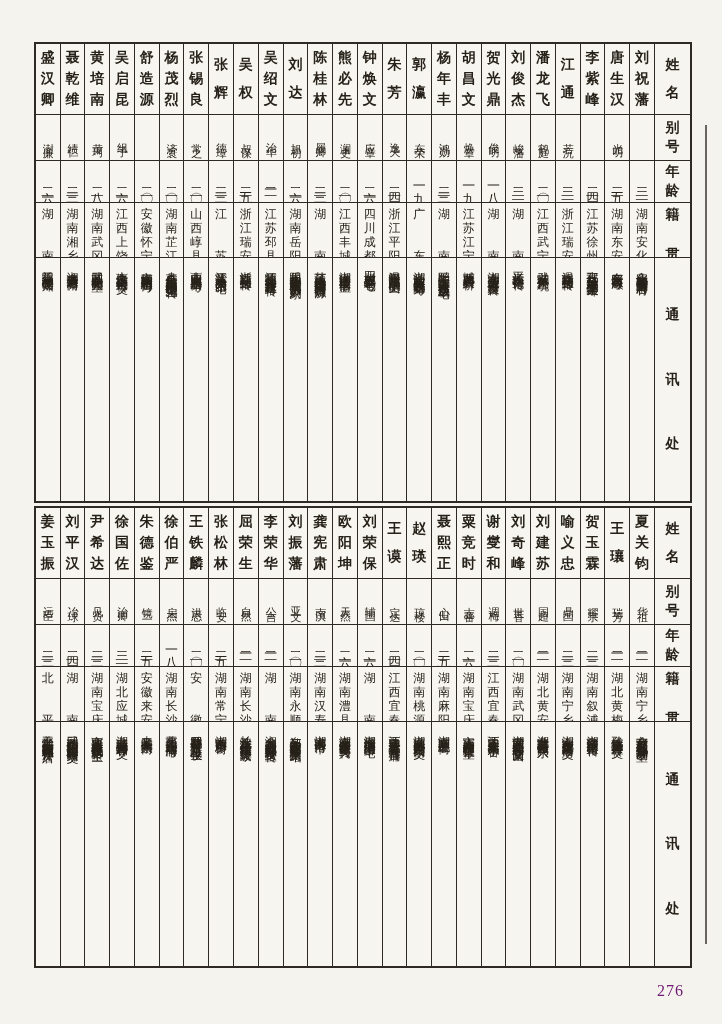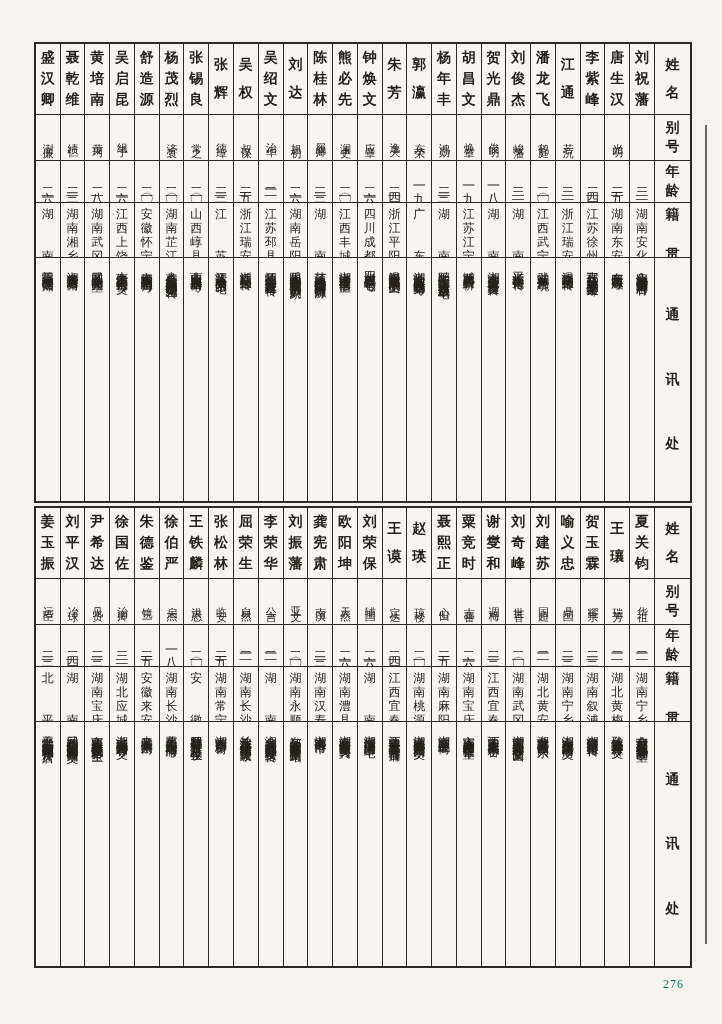--- a/index.html
+++ b/index.html
@@ -54,22 +54,22 @@
   .c-origin .spread { font-size:12px; justify-content:space-between; padding:5px 0; }
   .header-col .spread { font-size:14px; font-weight:700; }
 
   
   .addr {
     writing-mode:vertical-rl; text-orientation:upright;
     margin:4px auto 0 auto; font-size:12px; letter-spacing:1px; line-height:1;
   }
 
   .page-number {
-    position:absolute; right:38px; bottom:32px;
-    font-size:12px; letter-spacing:1px; color:#0f766e;
+    position:absolute; right:38px; bottom:24px;
+    font-size:16px; letter-spacing:1px; color:#701a75;
   }
   .binding-line {
     position:absolute; right:15px; top:125px; bottom:80px; width:2px;
     background:#45403a; opacity:.8;
   }
 </style>
 </head>
 <body>
 
 <div class="page">

